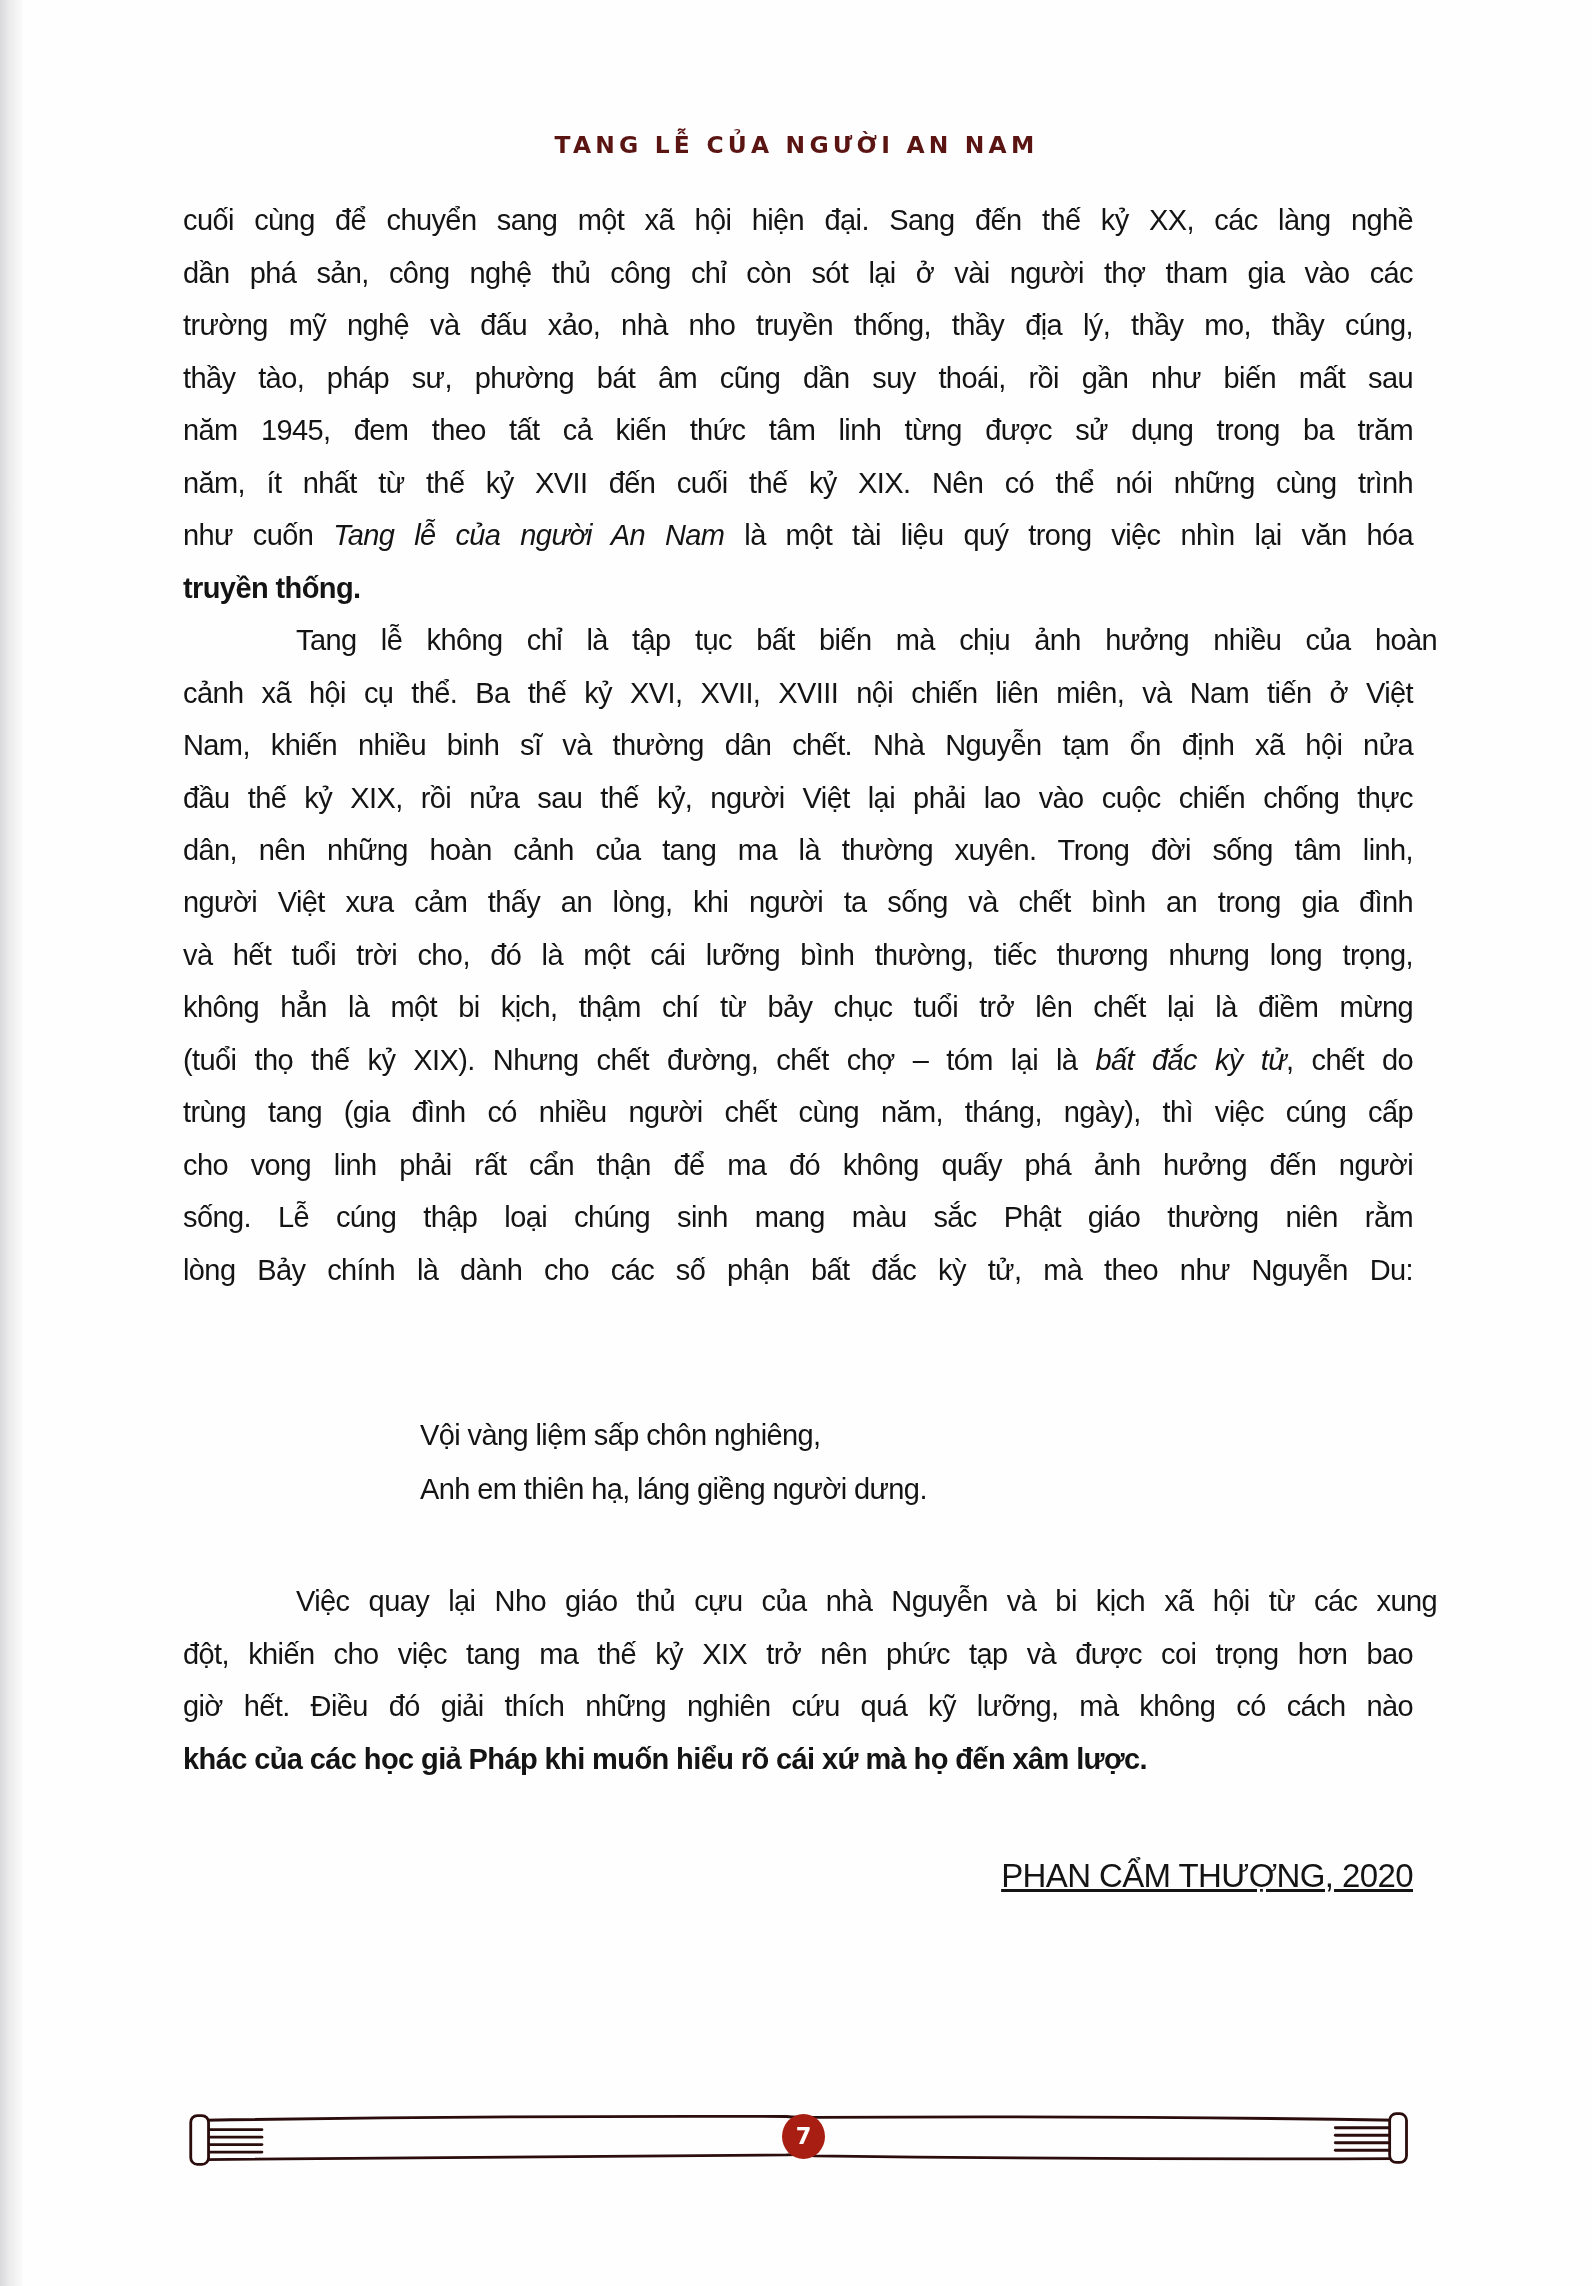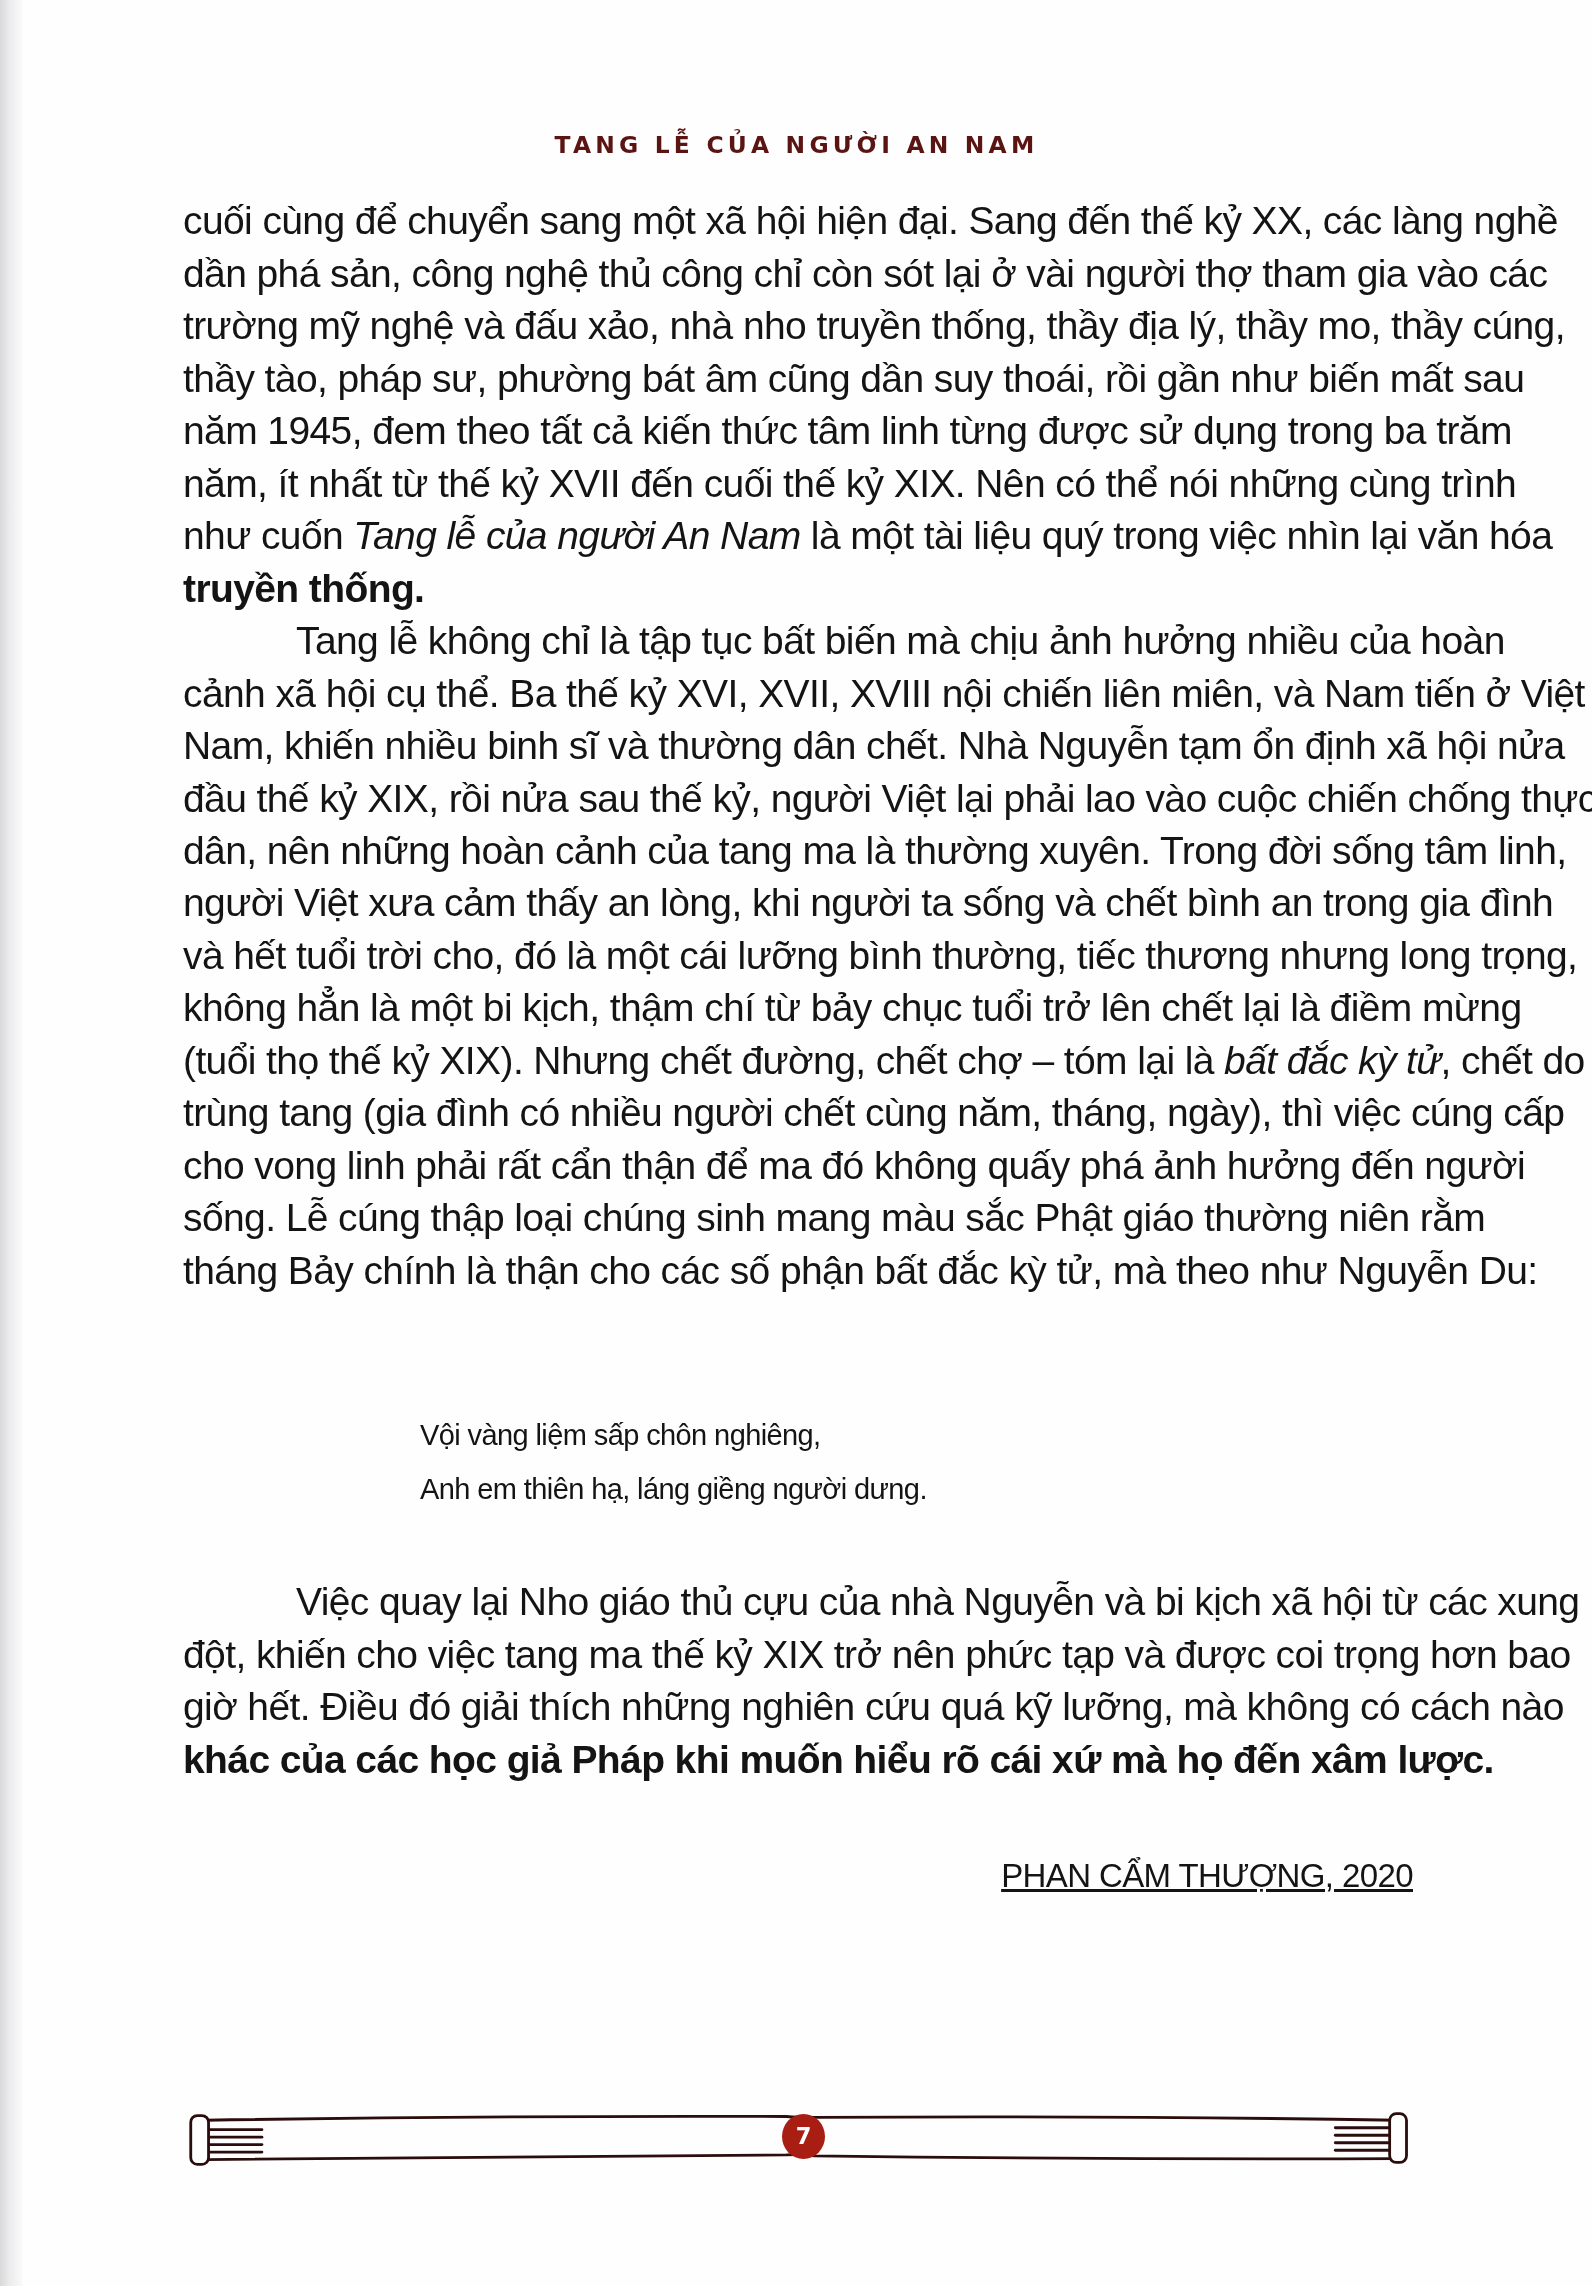--- a/index.html
+++ b/index.html
@@ -14,21 +14,21 @@
     background: linear-gradient(to right, #d9d9db 0%, #ebebec 40%, #fbfbfb 100%);
   }
   .running-head {
     position: absolute; left: 0; width: 1593px; top: 131px;
     text-align: center; font-weight: bold; font-size: 23.4px;
     letter-spacing: 4.2px; color: #5a1412;
     font-family: "DejaVu Sans", sans-serif;
   }
   .line {
     position: absolute; left: 183px; width: 1230px;
-    font-size: 39px; line-height: 37px; height: 37px;
+    font-size: 29px; line-height: 37px; height: 37px;
     text-align: justify; text-align-last: justify;
     white-space: nowrap; overflow: visible;
     letter-spacing: -0.6px;
   }
   .line.indent { left: 272px; width: 1141px; margin-left: 24px; }
   .line.last { text-align: right; text-align-last: left; font-weight: bold; }
   .line em { font-style: italic; }
   .verse {
     position: absolute; left: 420px; font-size: 29px; line-height: 37px;
     white-space: nowrap; letter-spacing: -0.6px;
@@ -69,21 +69,21 @@
   <div class="line" style="top:727px">Nam, khiến nhiều binh sĩ và thường dân chết. Nhà Nguyễn tạm ổn định xã hội nửa</div>
   <div class="line" style="top:780px">đầu thế kỷ XIX, rồi nửa sau thế kỷ, người Việt lại phải lao vào cuộc chiến chống thực</div>
   <div class="line" style="top:832px">dân, nên những hoàn cảnh của tang ma là thường xuyên. Trong đời sống tâm linh,</div>
   <div class="line" style="top:884px">người Việt xưa cảm thấy an lòng, khi người ta sống và chết bình an trong gia đình</div>
   <div class="line" style="top:937px">và hết tuổi trời cho, đó là một cái lưỡng bình thường, tiếc thương nhưng long trọng,</div>
   <div class="line" style="top:989px">không hẳn là một bi kịch, thậm chí từ bảy chục tuổi trở lên chết lại là điềm mừng</div>
   <div class="line" style="top:1042px"><span>(tuổi thọ thế kỷ XIX). Nhưng chết đường, chết chợ – tóm lại là </span><em>bất đắc kỳ tử</em><span>, chết do</span></div>
   <div class="line" style="top:1094px">trùng tang (gia đình có nhiều người chết cùng năm, tháng, ngày), thì việc cúng cấp</div>
   <div class="line" style="top:1147px">cho vong linh phải rất cẩn thận để ma đó không quấy phá ảnh hưởng đến người</div>
   <div class="line" style="top:1199px">sống. Lễ cúng thập loại chúng sinh mang màu sắc Phật giáo thường niên rằm</div>
-  <div class="line" style="top:1252px">tháng Bảy chính là thận cho các số phận bất đắc kỳ tử, mà theo như Nguyễn Du:</div>
+  <div class="line" style="top:1252px">lòng Bảy chính là dành cho các số phận bất đắc kỳ tử, mà theo như Nguyễn Du:</div>
 </div>
 
 <div>
   <div class="verse" style="top:1417px">Vội vàng liệm sấp chôn nghiêng,</div>
   <div class="verse" style="top:1471px">Anh em thiên hạ, láng giềng người dưng.</div>
 </div>
 
 <div>
   <div class="line indent" style="top:1583px">Việc quay lại Nho giáo thủ cựu của nhà Nguyễn và bi kịch xã hội từ các xung</div>
   <div class="line" style="top:1636px">đột, khiến cho việc tang ma thế kỷ XIX trở nên phức tạp và được coi trọng hơn bao</div>

